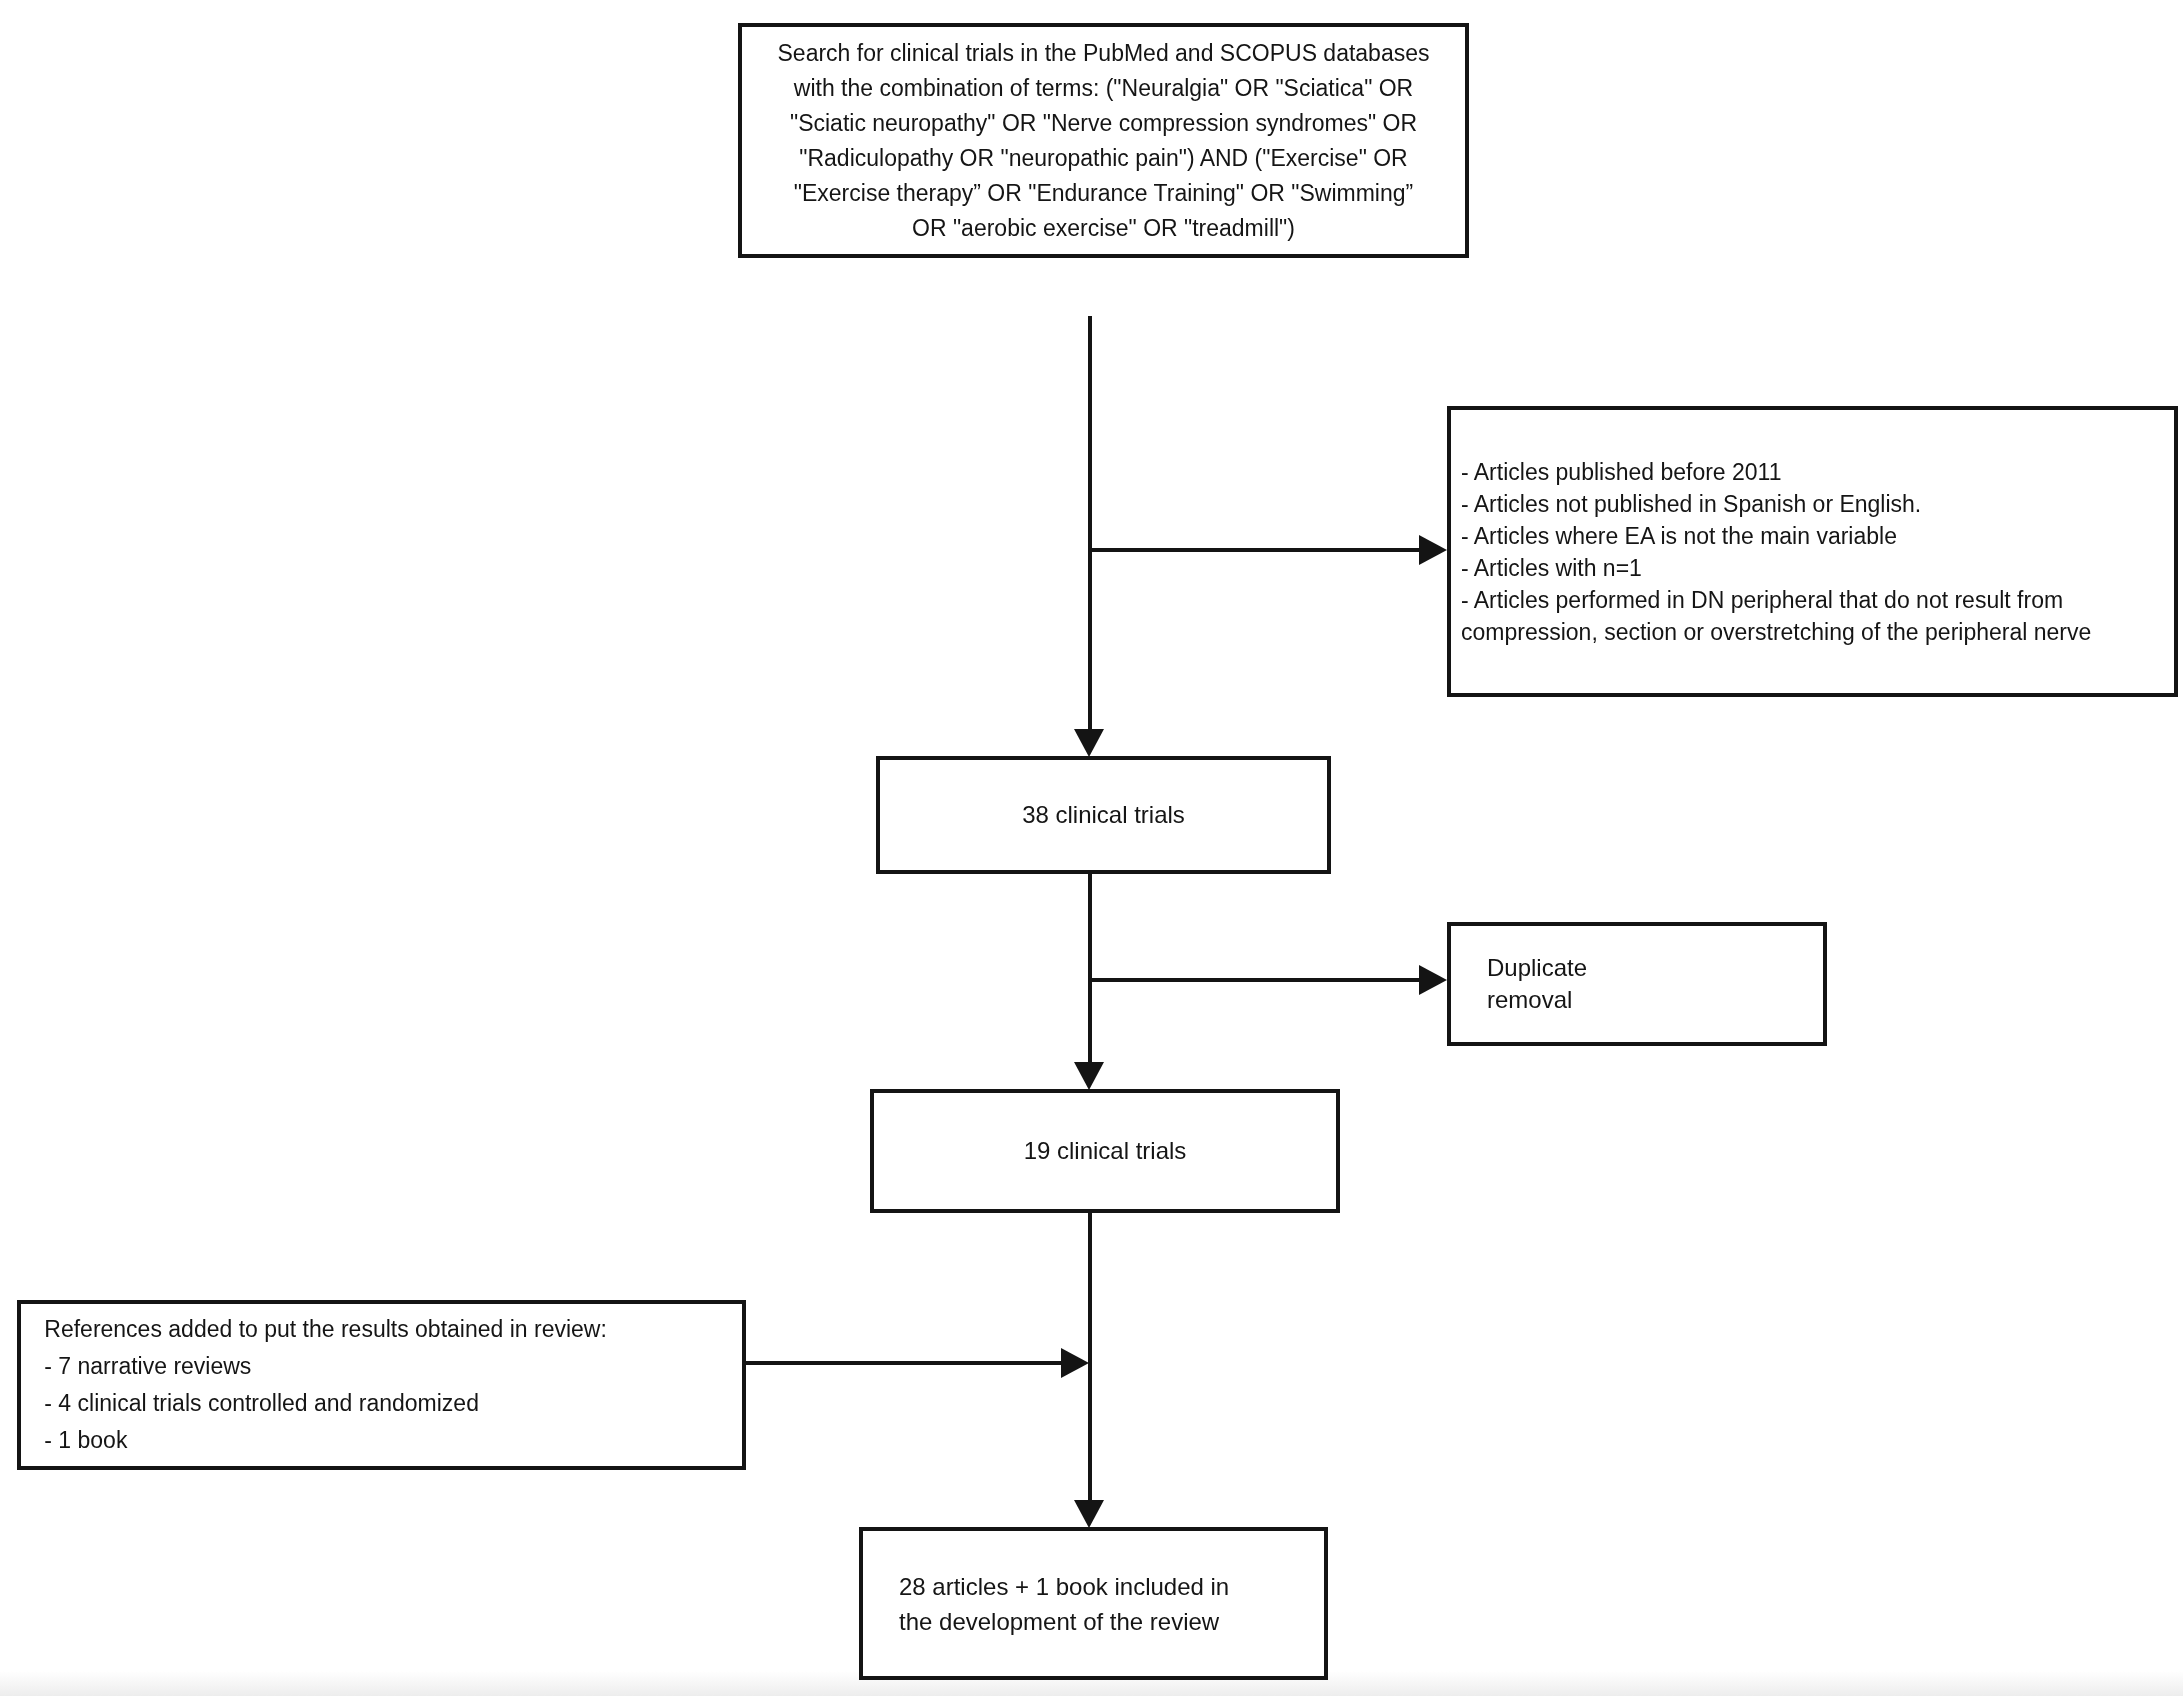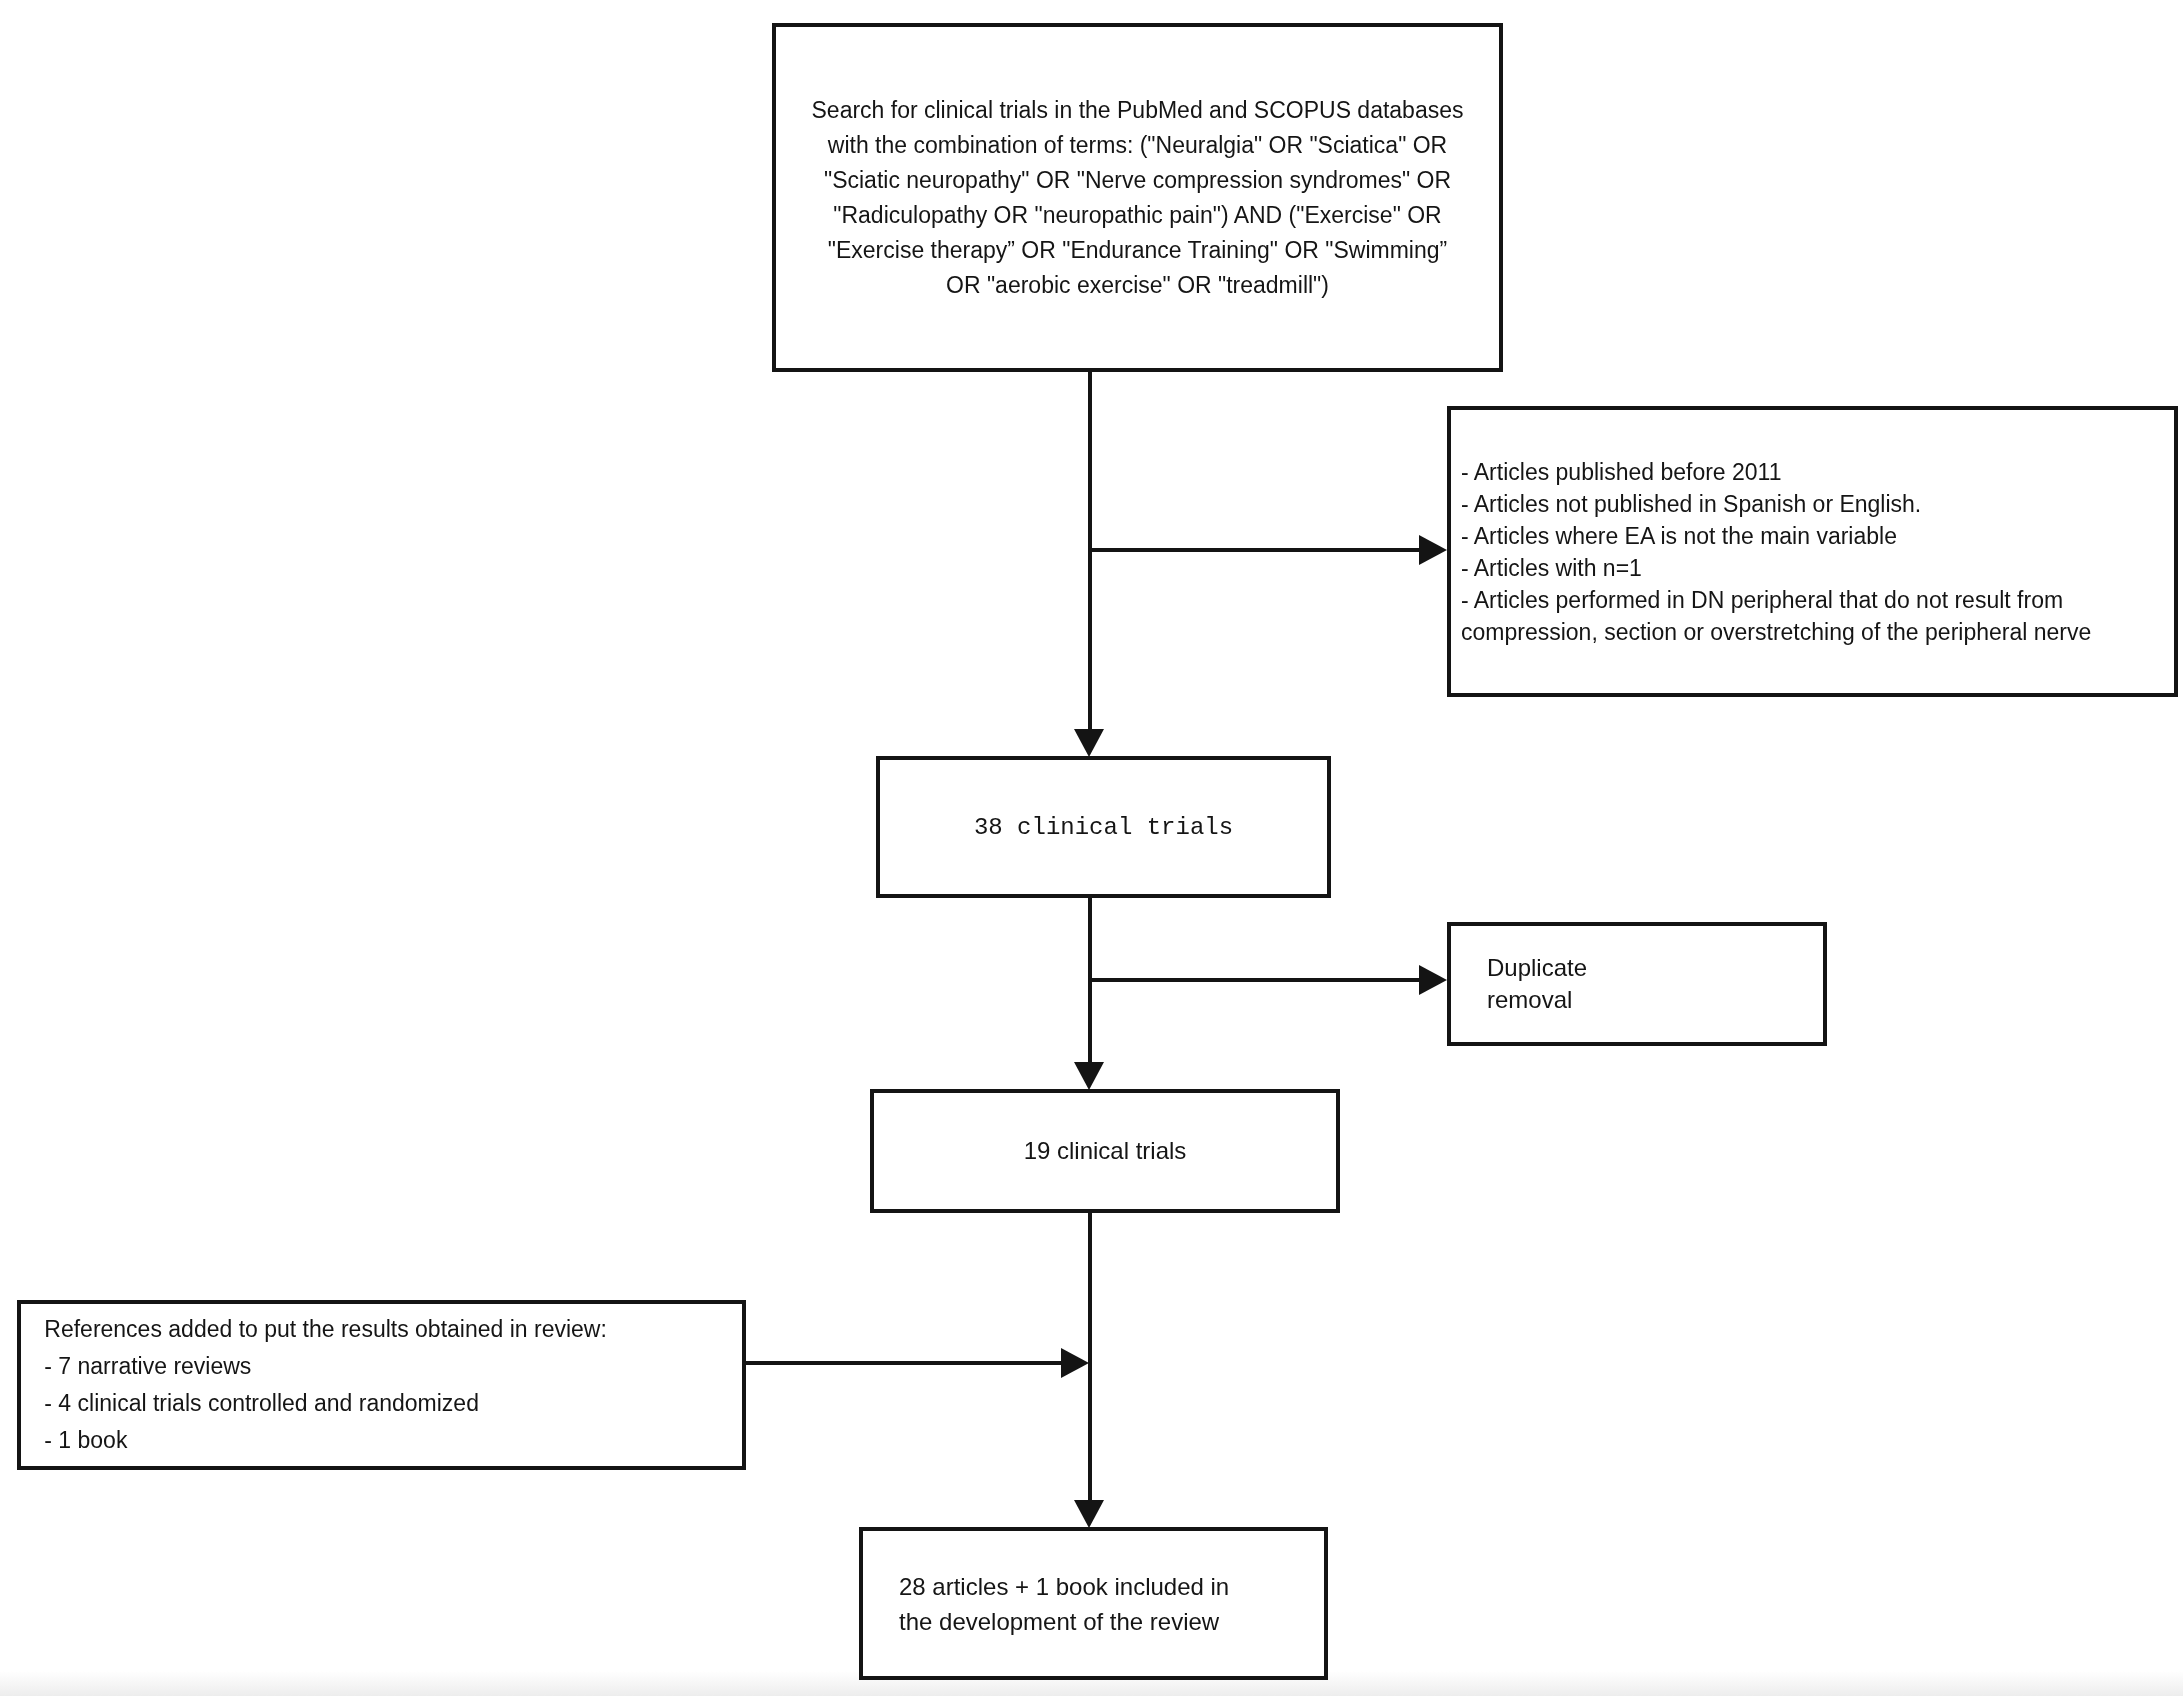--- a/index.html
+++ b/index.html
@@ -15,27 +15,27 @@
     background: #ffffff;
     border: 4px solid #141414;
     box-sizing: border-box;
     display: flex;
     flex-direction: column;
     justify-content: center;
   }
   .line { white-space: nowrap; }
 
   
-  .box-search { left: 772px; top: 23px; width: 731px; height: 349px;
+  .box-search { left: 738px; top: 23px; width: 731px; height: 235px;
                 align-items: center; text-align: center;
                 font-size: 23px; line-height: 35px; }
   .box-exclusion { left: 1447px; top: 406px; width: 731px; height: 291px;
                    padding-left: 10px; font-size: 23px; line-height: 32px; }
-  .box-38 { left: 876px; top: 756px; width: 455px; height: 142px;
-            align-items: center; text-align: center; font-size: 24px; font-family: Liberation Mono, monospace; }
+  .box-38 { left: 876px; top: 756px; width: 455px; height: 118px;
+            align-items: center; text-align: center; font-size: 24px; }
   .box-duplicate { left: 1447px; top: 922px; width: 380px; height: 124px;
                    padding-left: 36px; font-size: 24px; line-height: 32px; }
   .box-19 { left: 870px; top: 1089px; width: 470px; height: 124px;
             align-items: center; text-align: left; font-size: 24px; }
   .box-references { left: 17.3px; top: 1300px; width: 729px; height: 170px;
                     padding-left: 23px; font-size: 23px; line-height: 37px; }
   .box-final { left: 859px; top: 1527px; width: 469px; height: 153px;
                padding-left: 36px; font-size: 24px; line-height: 35px; }
 
   

